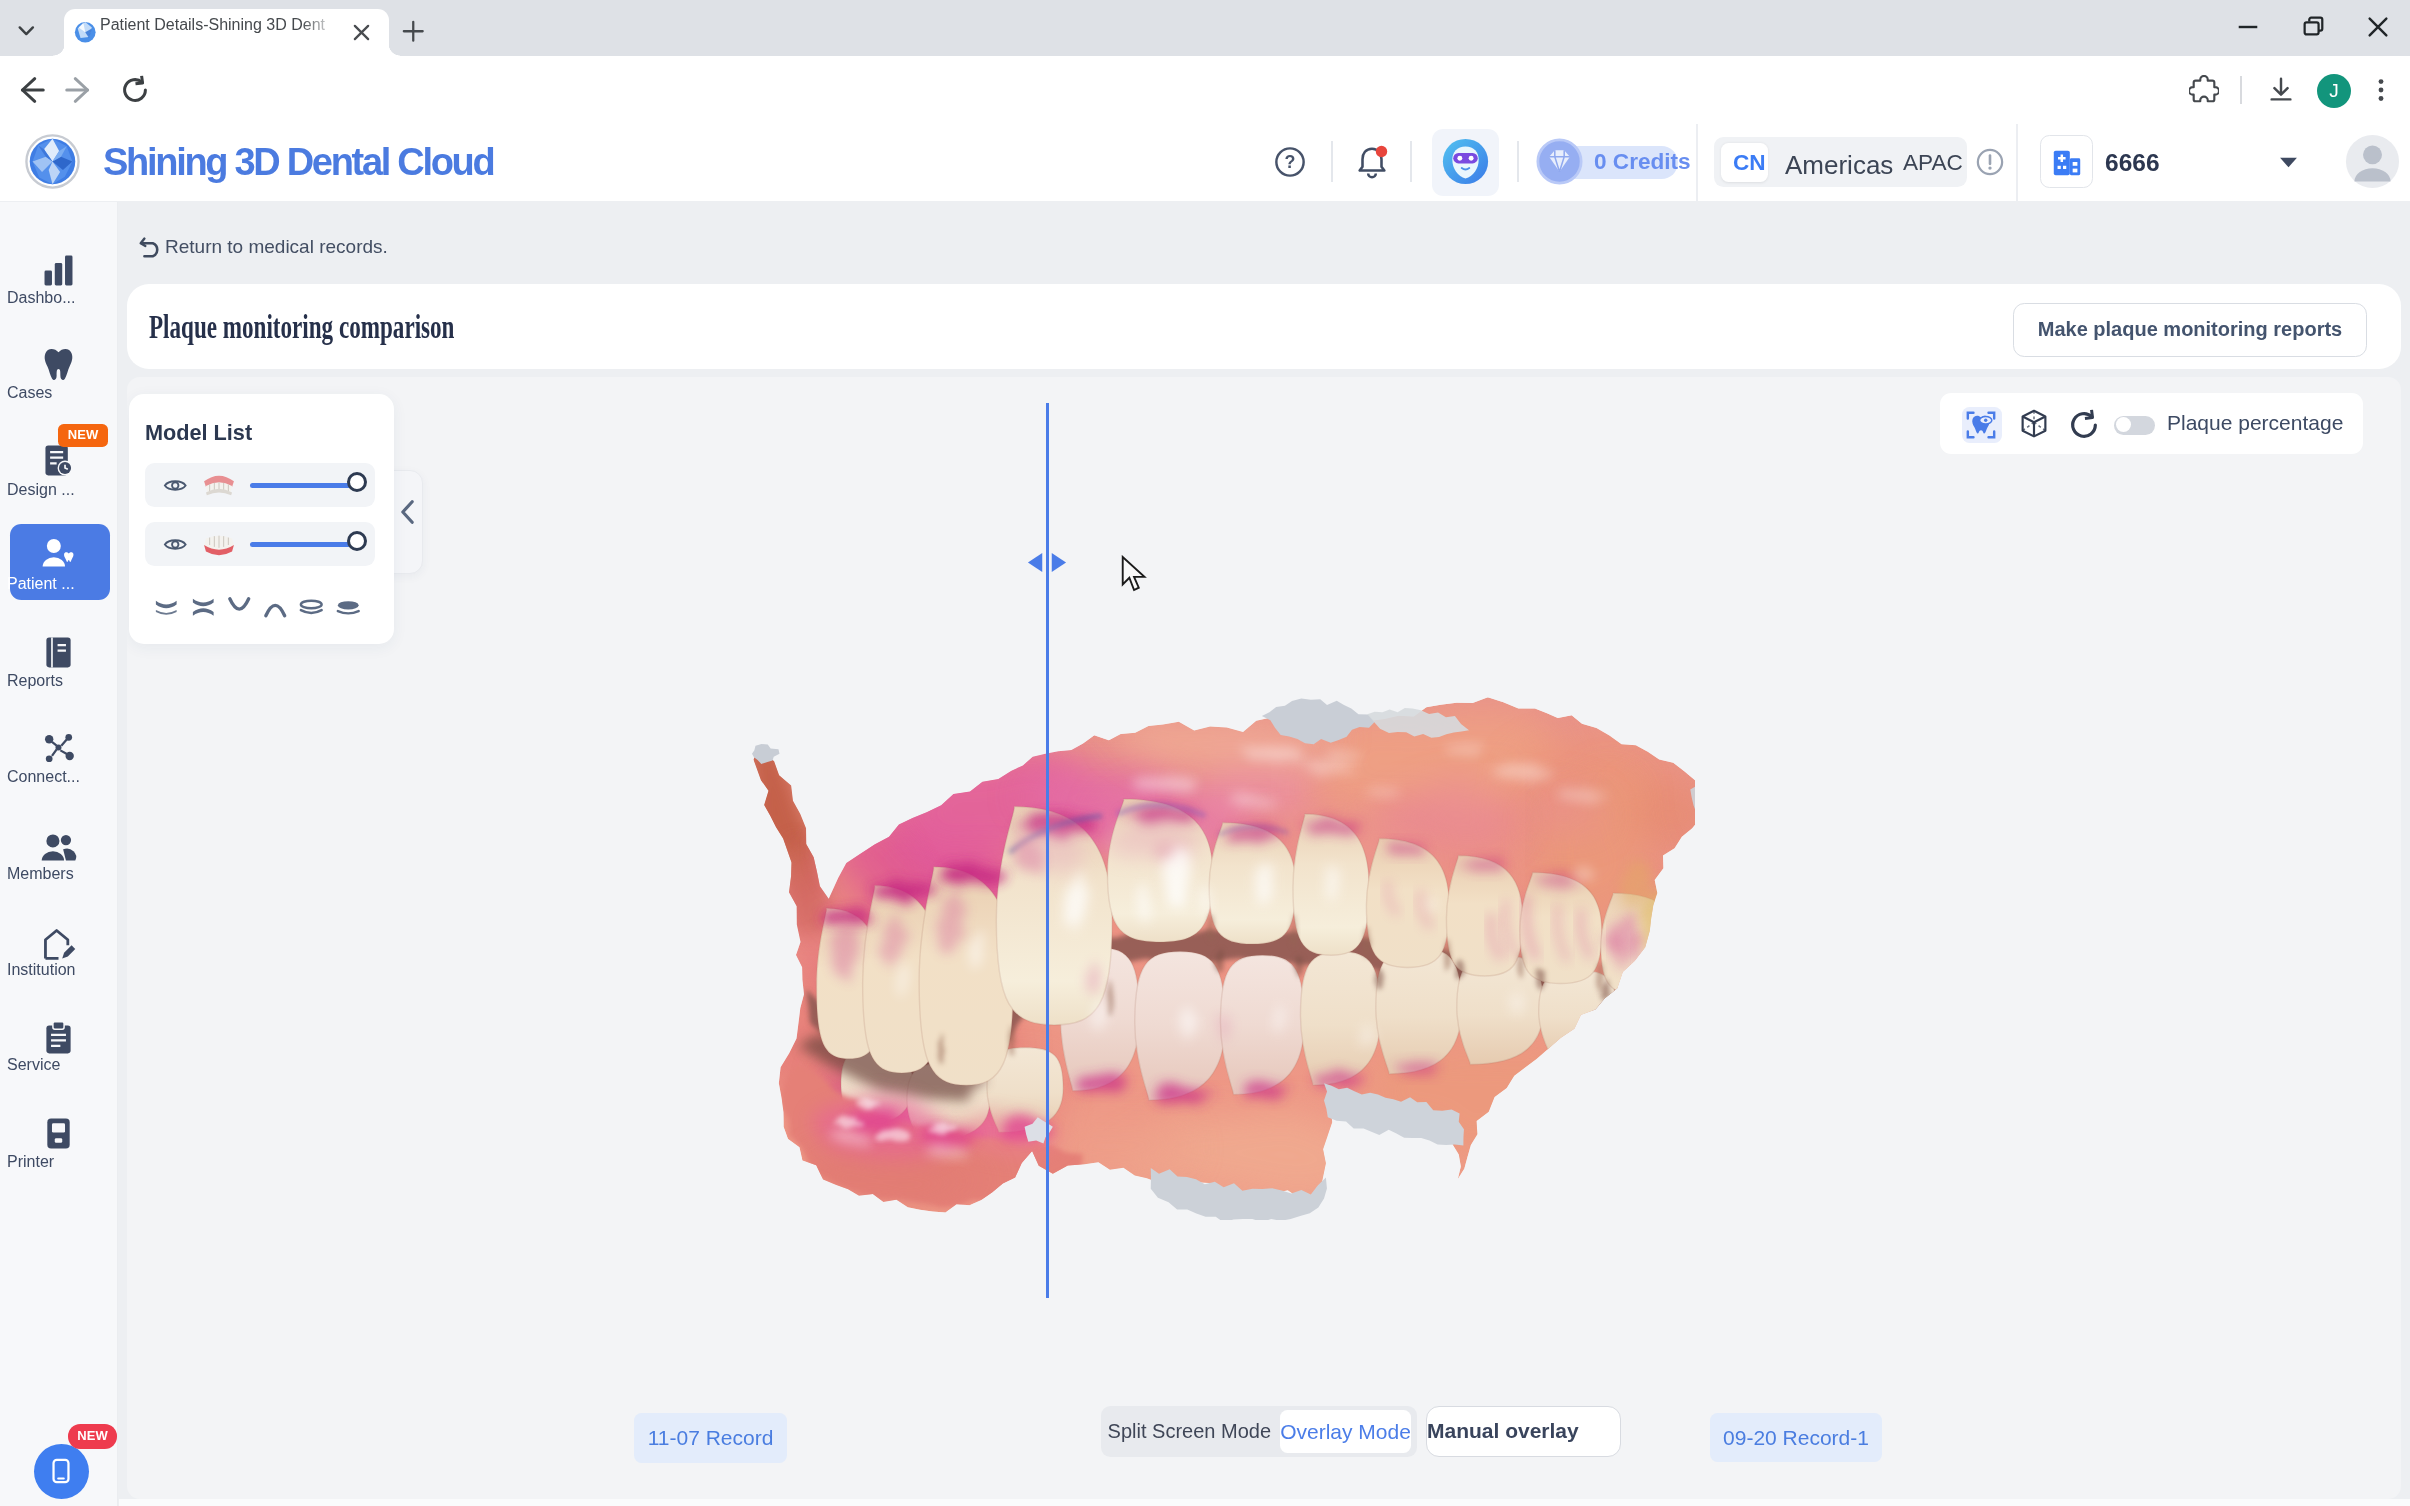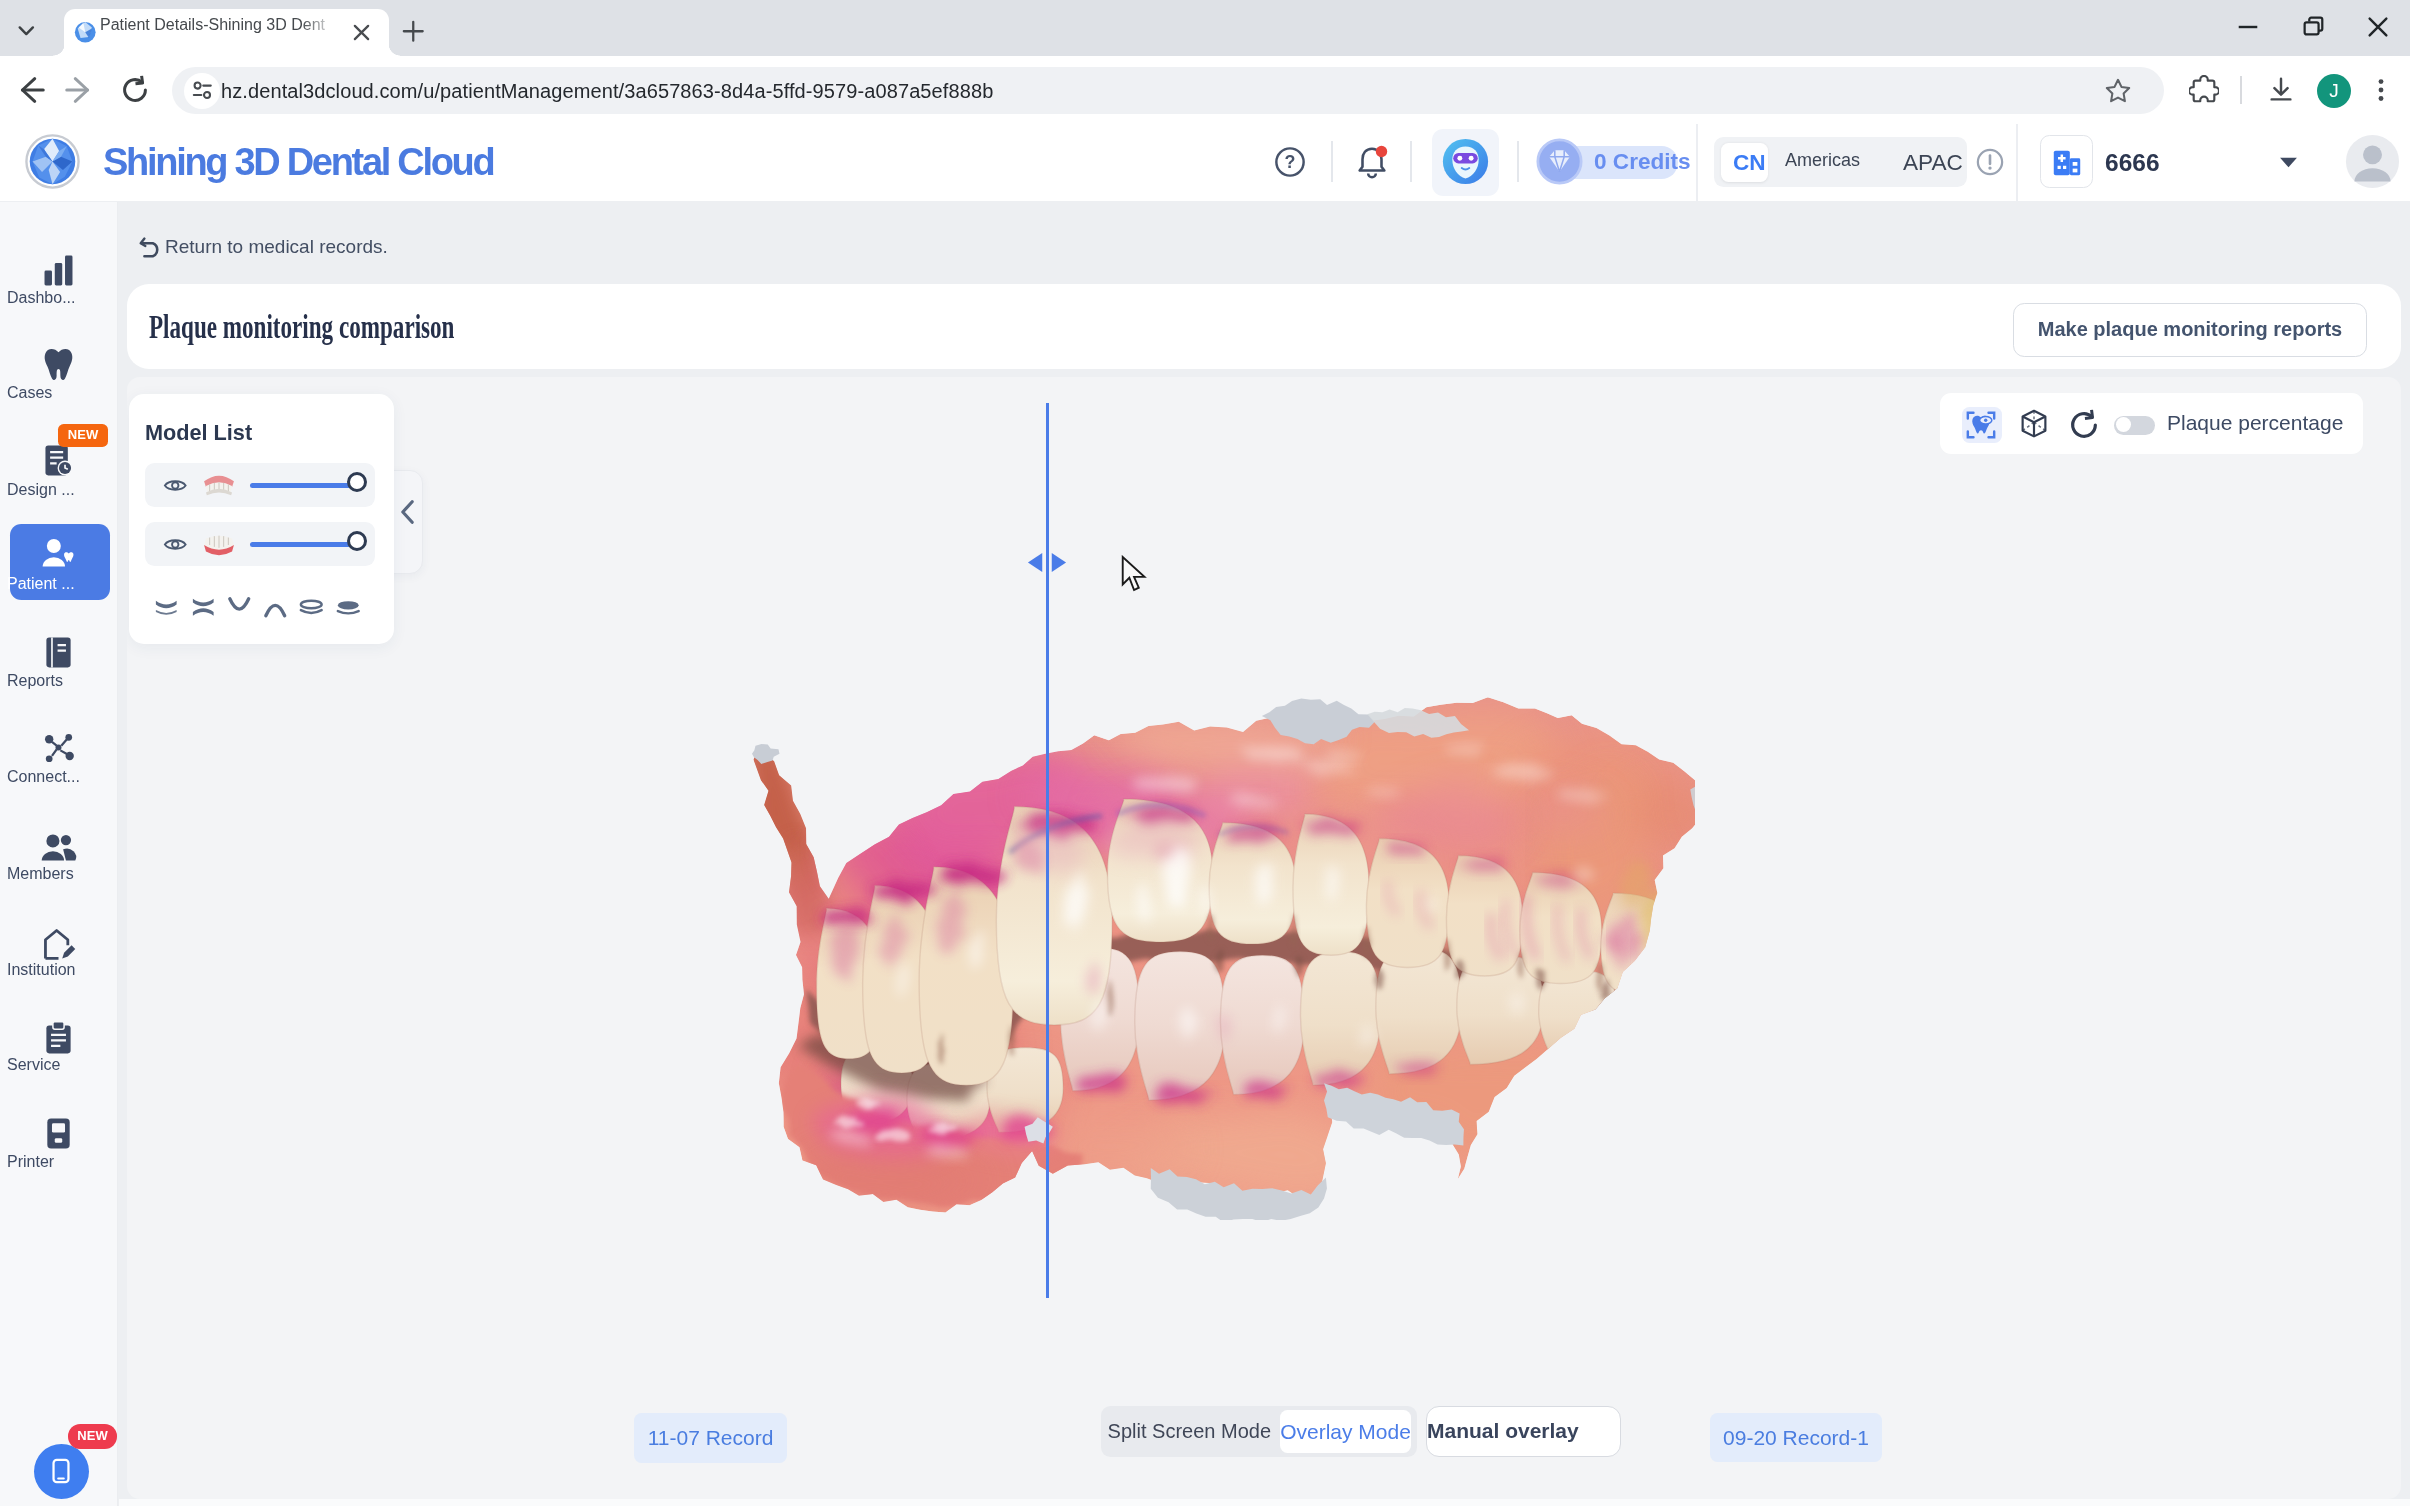--- a/index.html
+++ b/index.html
@@ -68,33 +68,20 @@
       <path d="M10 18 L32 18" stroke="#3c4043" stroke-width="3.2" stroke-linecap="round"></path>
     </svg>
     <svg width="34" height="34" viewBox="0 0 36 36" style="position:absolute;left:63px;top:17px" xmlns="http://www.w3.org/2000/svg">
       <path d="M13 6 L26 18 L13 30" stroke="#9aa0a6" stroke-width="3.2" fill="none" stroke-linecap="round" stroke-linejoin="round"></path>
       <path d="M4 18 L26 18" stroke="#9aa0a6" stroke-width="3.2" stroke-linecap="round"></path>
     </svg>
     <svg width="34" height="34" viewBox="0 0 36 36" style="position:absolute;left:118px;top:17px" xmlns="http://www.w3.org/2000/svg">
       <path d="M29 18 A11 11 0 1 1 25.5 10" stroke="#3c4043" stroke-width="3.2" fill="none" stroke-linecap="round"></path>
       <path d="M25 3 L26 10.5 L18.5 11.5" fill="none" stroke="#3c4043" stroke-width="3.2" stroke-linejoin="round"></path>
     </svg>
-    <div id="omnibox">
-      <div style="position:absolute;left:12.2px;top:5.6px;width:36px;height:36px;border-radius:50%;background:#fff"></div>
-      <svg width="22.6" height="22.6" viewBox="0 0 24 24" style="position:absolute;left:19px;top:12.2px" xmlns="http://www.w3.org/2000/svg">
-        <circle cx="7" cy="7" r="3.2" fill="none" stroke="#474b50" stroke-width="2.2"></circle>
-        <path d="M13 7 L21 7" stroke="#474b50" stroke-width="2.2" stroke-linecap="round"></path>
-        <circle cx="17" cy="17" r="3.2" fill="none" stroke="#474b50" stroke-width="2.2"></circle>
-        <path d="M3 17 L11 17" stroke="#474b50" stroke-width="2.2" stroke-linecap="round"></path>
-      </svg>
-      <div id="urltext">hz.dental3dcloud.com/u/patientManagement/3a657863-8d4a-5ffd-9579-a087a5ef888b</div>
-      <svg width="28" height="28" viewBox="0 0 30 30" style="position:absolute;left:1932px;top:9.4px" xmlns="http://www.w3.org/2000/svg">
-        <path d="M15 3 L18.7 10.6 L27 11.8 L21 17.6 L22.4 25.9 L15 22 L7.6 25.9 L9 17.6 L3 11.8 L11.3 10.6 Z" fill="none" stroke="#5f6368" stroke-width="2.2" stroke-linejoin="round"></path>
-      </svg>
-    </div>
     <svg width="30" height="30" viewBox="0 0 32 32" style="position:absolute;left:2189px;top:19px" xmlns="http://www.w3.org/2000/svg">
       <path d="M12 5 a4 4 0 0 1 8 0 v1 h5 a2 2 0 0 1 2 2 v5 h1 a4 4 0 0 1 0 8 h-1 v5 a2 2 0 0 1 -2 2 h-5 v-1 a4 4 0 0 0 -8 0 v1 H7 a2 2 0 0 1 -2 -2 v-5 H4 a4 4 0 0 1 0 -8 h1 V8 a2 2 0 0 1 2 -2 h5 Z" fill="none" stroke="#45494e" stroke-width="2.3" stroke-linejoin="round"></path>
     </svg>
     <div style="position:absolute;left:2240px;top:20px;width:1.9px;height:28px;background:#d8dade"></div>
     <svg width="30" height="30" viewBox="0 0 32 32" style="position:absolute;left:2266px;top:19px" xmlns="http://www.w3.org/2000/svg">
       <path d="M16 4 L16 20 M9 14 L16 21 L23 14" stroke="#45494e" stroke-width="2.6" fill="none" stroke-linecap="round" stroke-linejoin="round"></path>
       <path d="M6 26 L26 26" stroke="#45494e" stroke-width="2.6" stroke-linecap="round"></path>
     </svg>
     <div style="position:absolute;left:2317px;top:18px;width:34px;height:34px;border-radius:50%;background:#12957c;color:#fff;font-size:19px;text-align:center;line-height:34px">J</div>
     <svg width="30" height="30" viewBox="0 0 32 32" style="position:absolute;left:2366px;top:19px" xmlns="http://www.w3.org/2000/svg">
@@ -147,21 +134,21 @@
     <svg width="47" height="47" viewBox="0 0 50 50" style="position:absolute;left:1536px;top:14px" xmlns="http://www.w3.org/2000/svg">
       <circle cx="25" cy="25" r="23" fill="#96aef2"></circle>
       <circle cx="25" cy="25" r="23" fill="none" stroke="#b9c9f7" stroke-width="3"></circle>
 <path d="M14 20 L20 13 L30 13 L36 20 L25 36 Z" fill="#e8eefc"></path>
       <path d="M14 20 L36 20 M20 13 L20 20 M30 13 L30 20 M20 20 L25 36 M30 20 L25 36" stroke="#8fa8ef" stroke-width="1.6" fill="none"></path>
     </svg>
     <div style="position:absolute;left:1594px;top:25.4px;font-size:22.6px;font-weight:bold;color:#688ef0">0 Credits</div>
     <div style="position:absolute;left:1714px;top:13px;width:253px;height:50px;background:#f0f2f5;border-radius:9.4px"></div>
     <div style="position:absolute;left:1721px;top:19px;width:47px;height:39px;background:#fff;border-radius:7.5px;box-shadow:0 0.9px 2.8px rgba(0,0,0,0.08)"></div>
     <div style="position:absolute;left:1733px;top:26px;font-size:22.6px;font-weight:bold;color:#3b7cf5">CN</div>
-    <div style="position:absolute;left:1785px;top:26px;font-size:18px;color:#3c4555">Americas</div>
+    <div style="position:absolute;left:1785px;top:26px;font-size:26px;color:#3c4555">Americas</div>
     <div style="position:absolute;left:1903px;top:26px;font-size:22.6px;color:#3c4555">APAC</div>
     <svg width="28" height="28" viewBox="0 0 30 30" style="position:absolute;left:1976px;top:23.5px" xmlns="http://www.w3.org/2000/svg">
       <circle cx="15" cy="15" r="13" fill="none" stroke="#9aa3b2" stroke-width="2.4"></circle>
       <path d="M15 8 L15 17" stroke="#9aa3b2" stroke-width="2.8" stroke-linecap="round"></path>
       <circle cx="15" cy="21.5" r="1.8" fill="#9aa3b2"></circle>
     </svg>
     <div style="position:absolute;left:1696px;top:0;width:1.9px;height:77px;background:#eceef2"></div>
     <div style="position:absolute;left:2016px;top:0;width:1.9px;height:77px;background:#eceef2"></div>
     <div style="position:absolute;left:2040px;top:11.3px;width:53px;height:53px;background:#fff;border:1.9px solid #e2e5ea;border-radius:9.4px"></div>
     <svg width="34" height="34" viewBox="0 0 36 36" style="position:absolute;left:2050px;top:21px" xmlns="http://www.w3.org/2000/svg">

